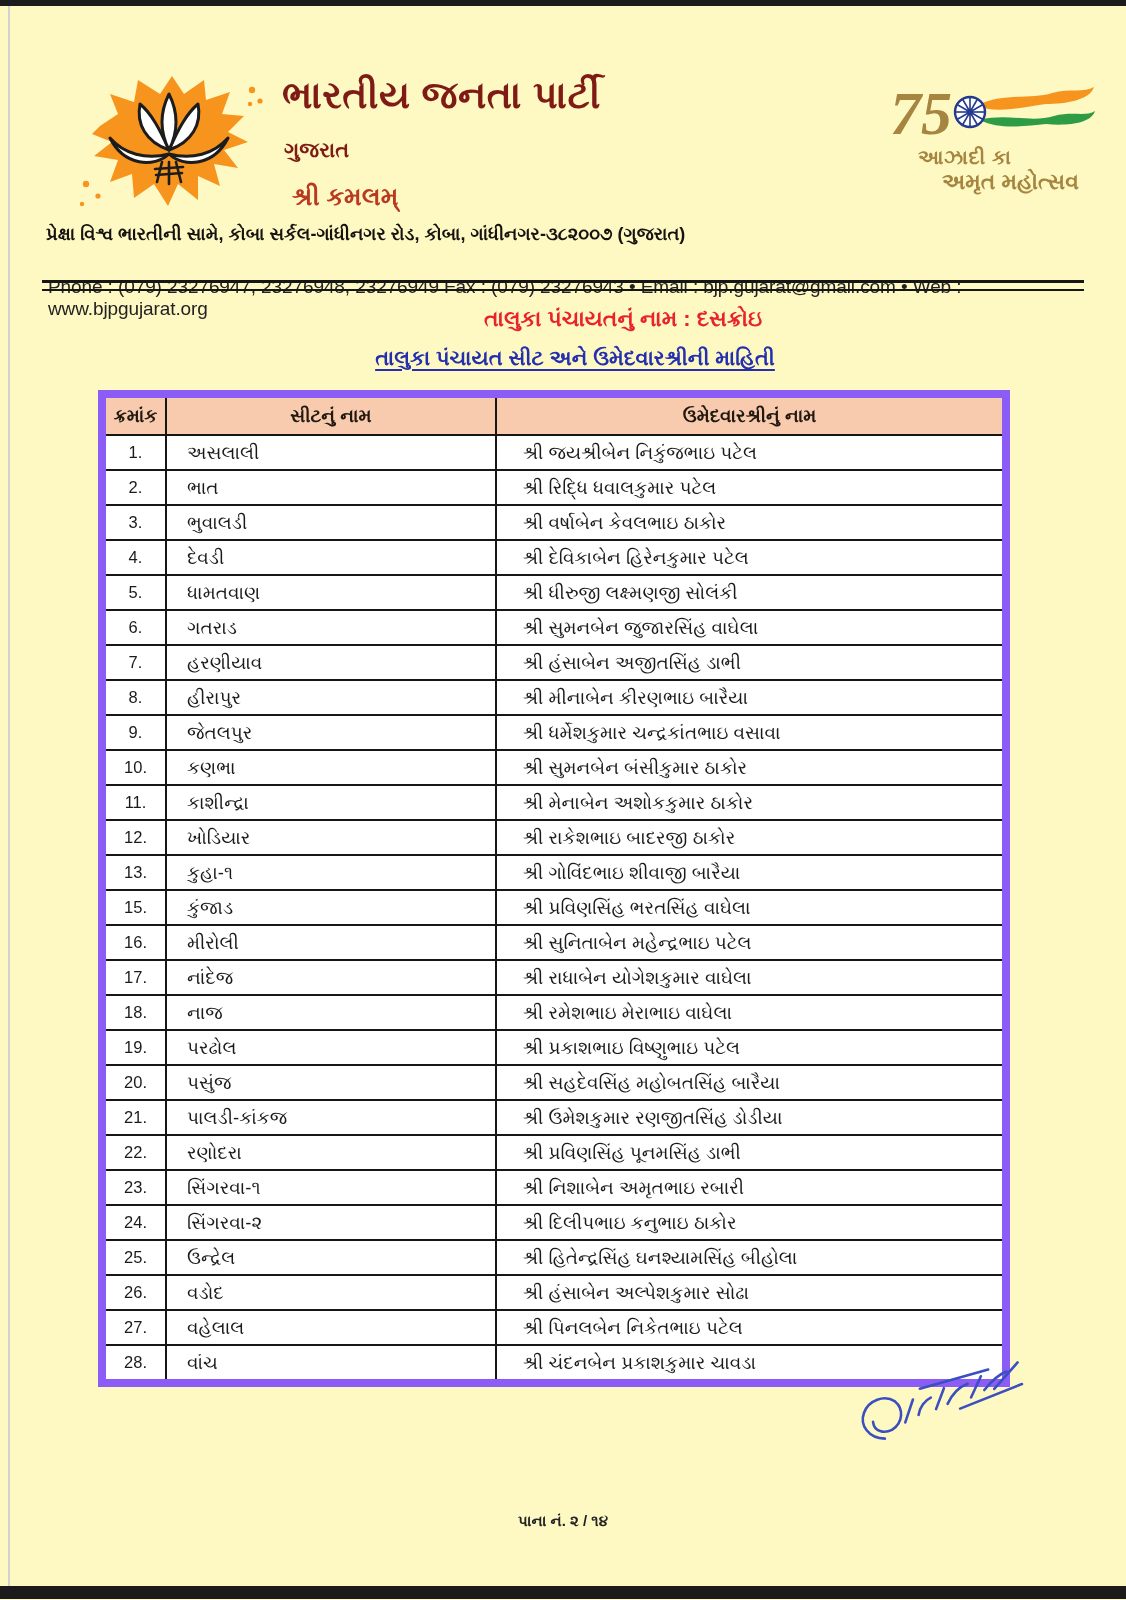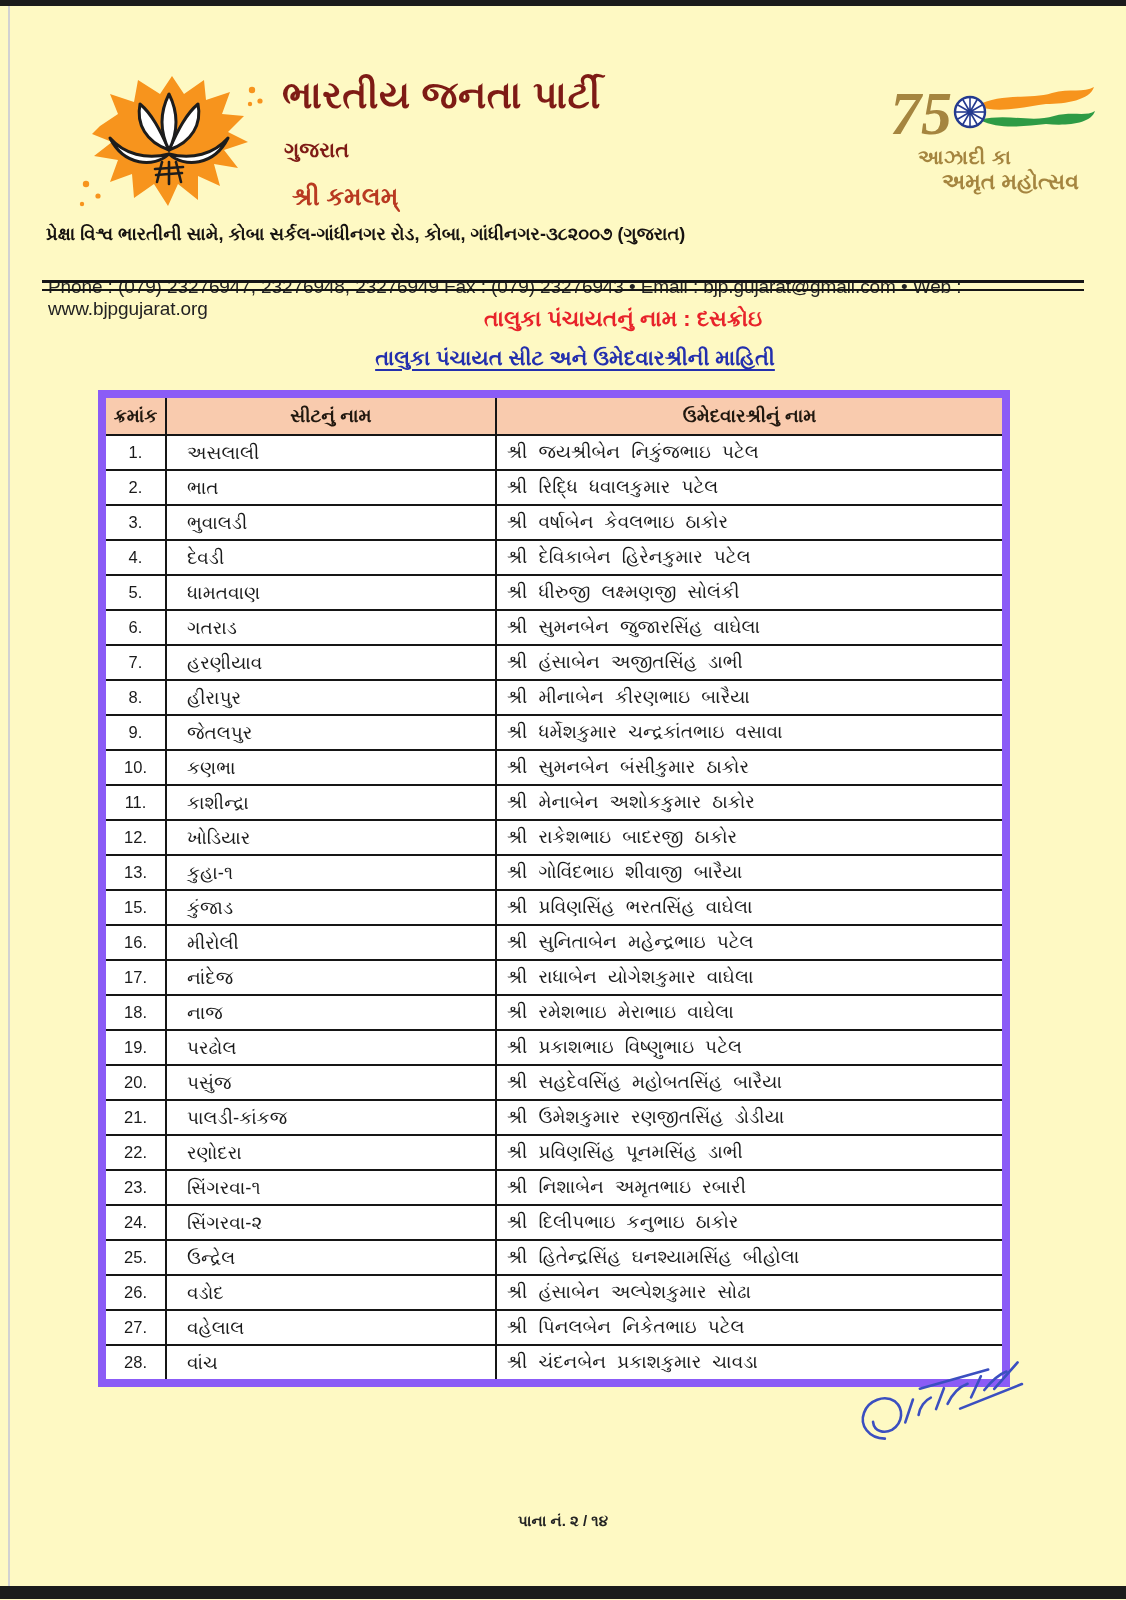--- a/index.html
+++ b/index.html
@@ -30,21 +30,21 @@
   .sub-title{position:absolute;left:12px;top:346px;width:100%;text-align:center;font-size:21px;font-weight:800;color:#232fae;text-decoration:underline;text-underline-offset:4px;}
 
   
   .table-wrap{position:absolute;left:98px;top:390px;width:912px;}
   table{border-collapse:collapse;width:100%;table-layout:fixed;border:8px solid #8b5cf6;}
   th,td{border:2px solid #161616;overflow:hidden;white-space:nowrap;}
   th{background:#f9cbae;font-size:18.5px;font-weight:800;color:#21180f;padding:7px 4px;text-align:center;}
   td{font-size:18.5px;padding:4.5px 8px;height:24px;background:#fff;}
   td.c-no{text-align:center;font-size:16.5px;padding:4.5px 2px;}
   td.c-seat{padding-left:20px;}
-  td.c-cand{padding-left:10px;font-family:Liberation Mono, monospace;}
+  td.c-cand{padding-left:26px;}
 
   .signature{position:absolute;left:852px;top:1362px;width:190px;height:92px;transform:rotate(-6deg);}
   .footer-page{position:absolute;left:0;top:1512px;width:100%;text-align:center;font-size:15px;font-weight:700;color:#232323;}
 </style>
 </head>
 <body>
 
 <div class="page">
   <div class="scan-bar-top"></div>
   <div class="scan-line-left"></div>

